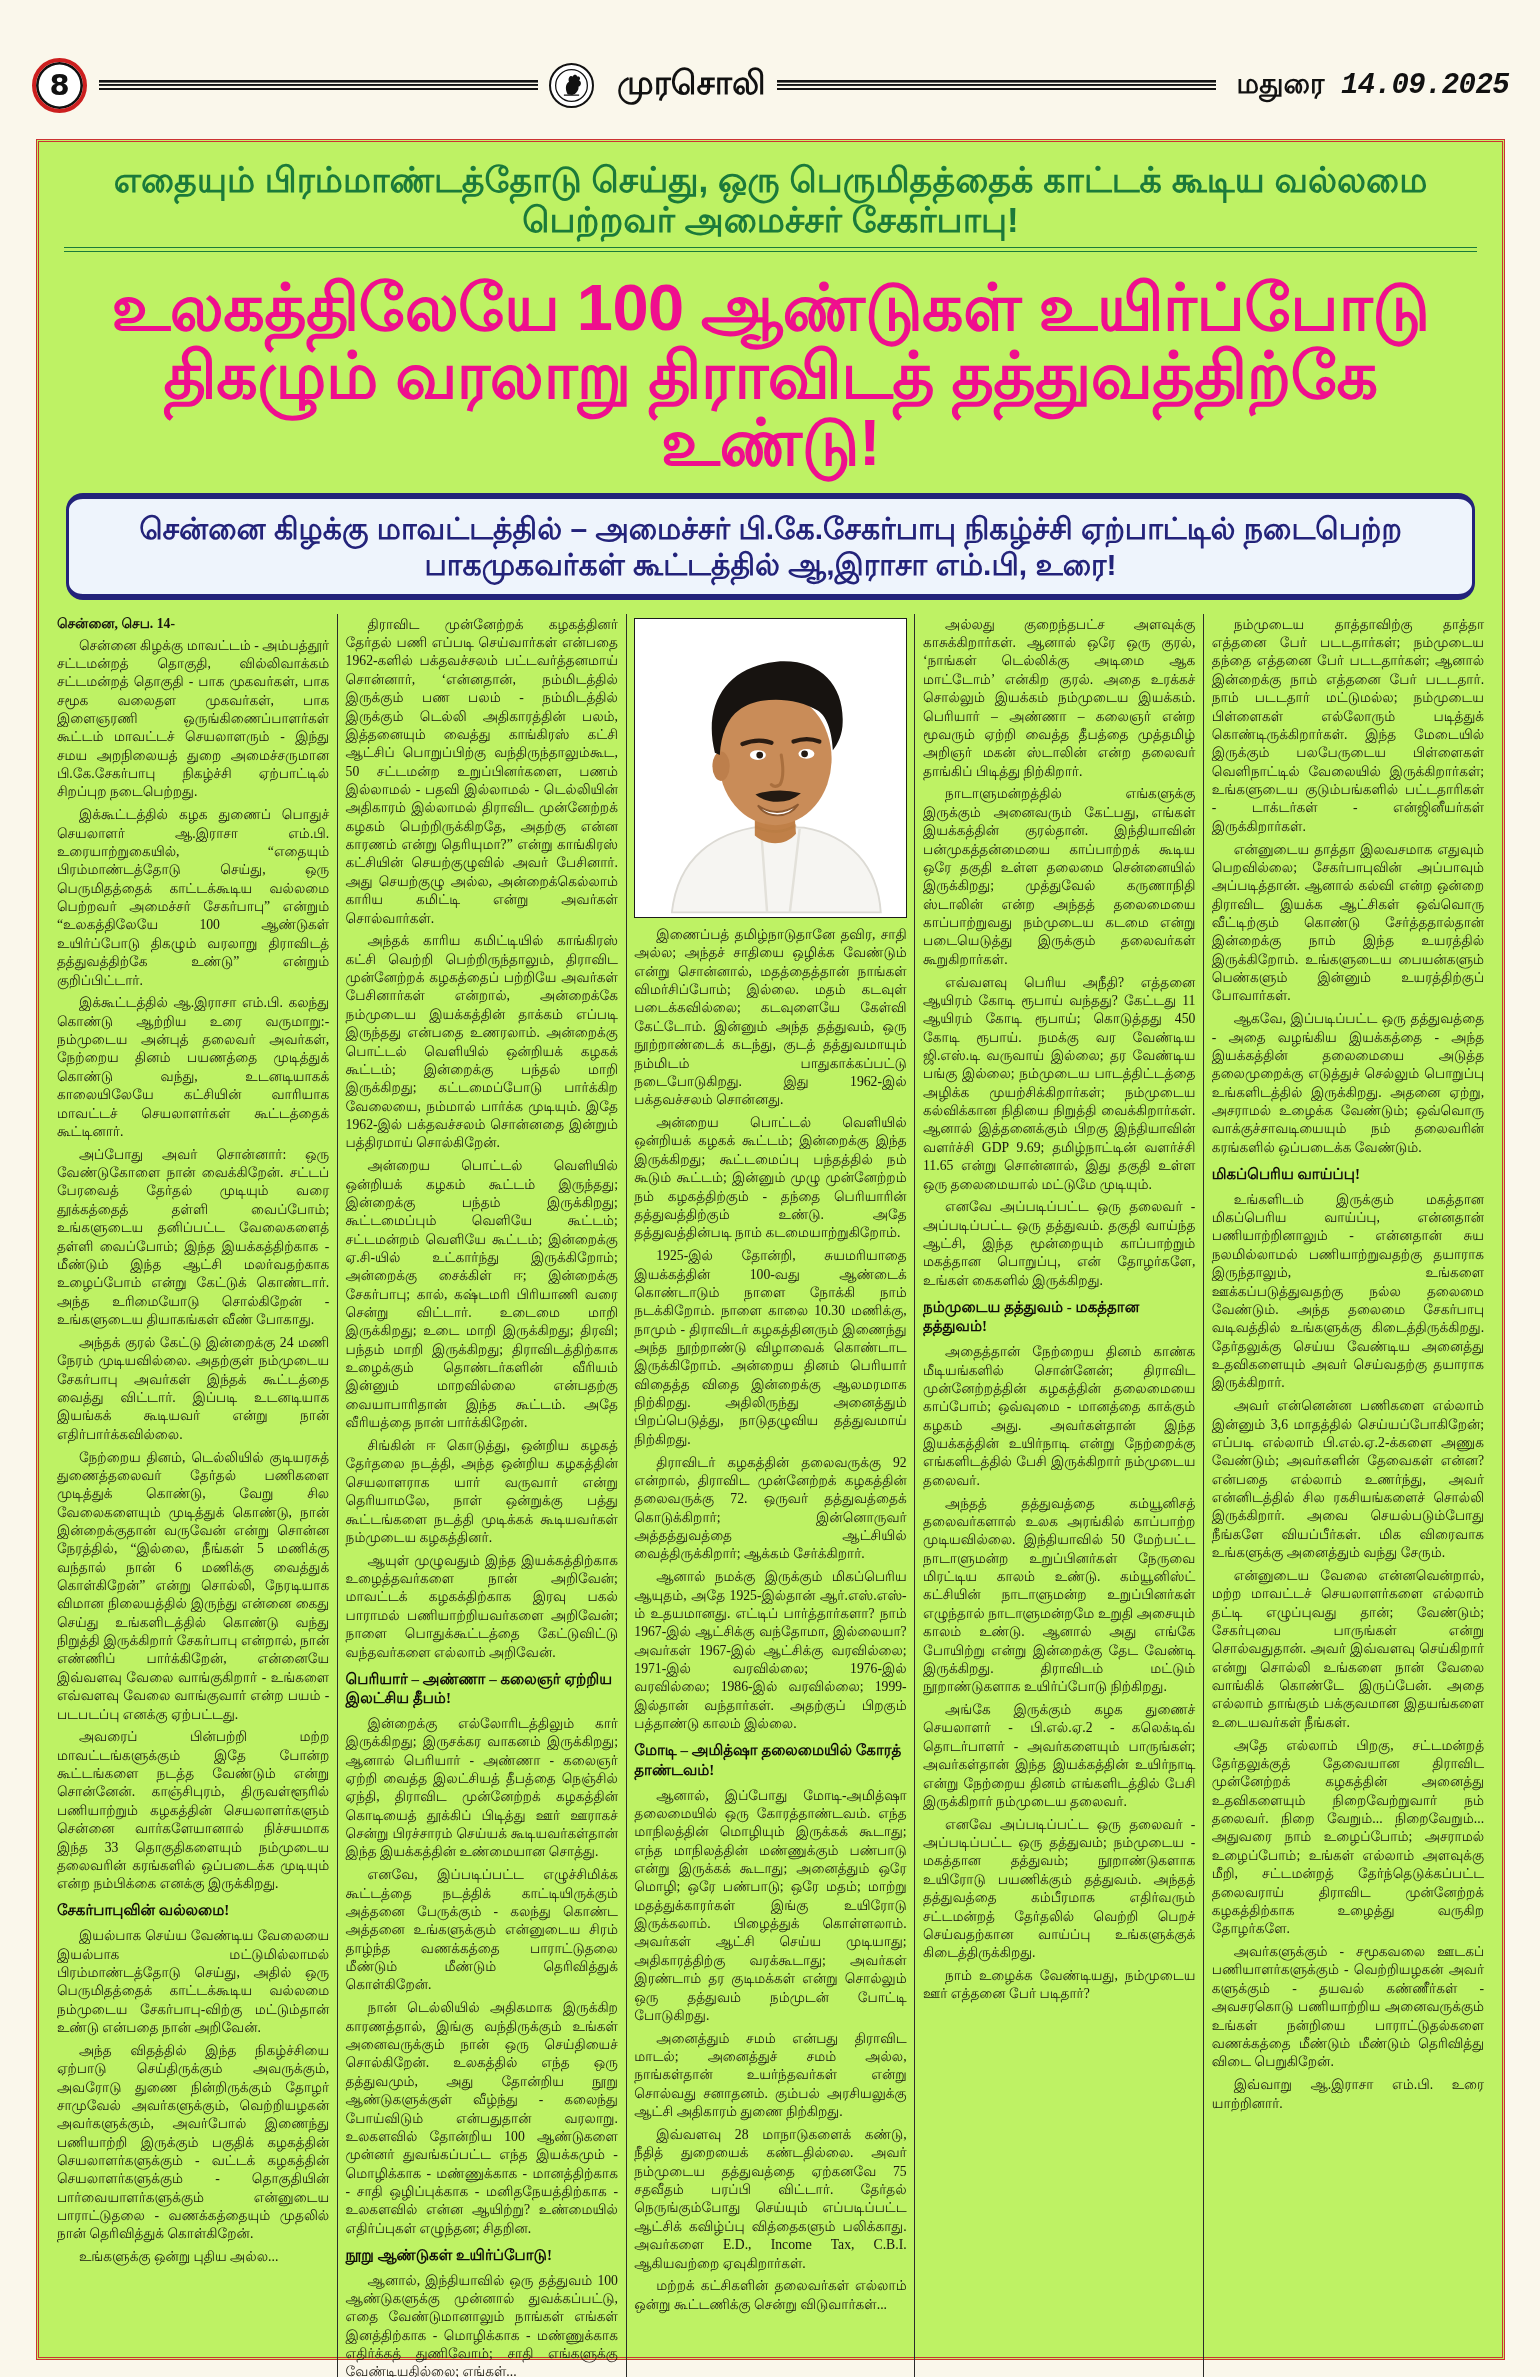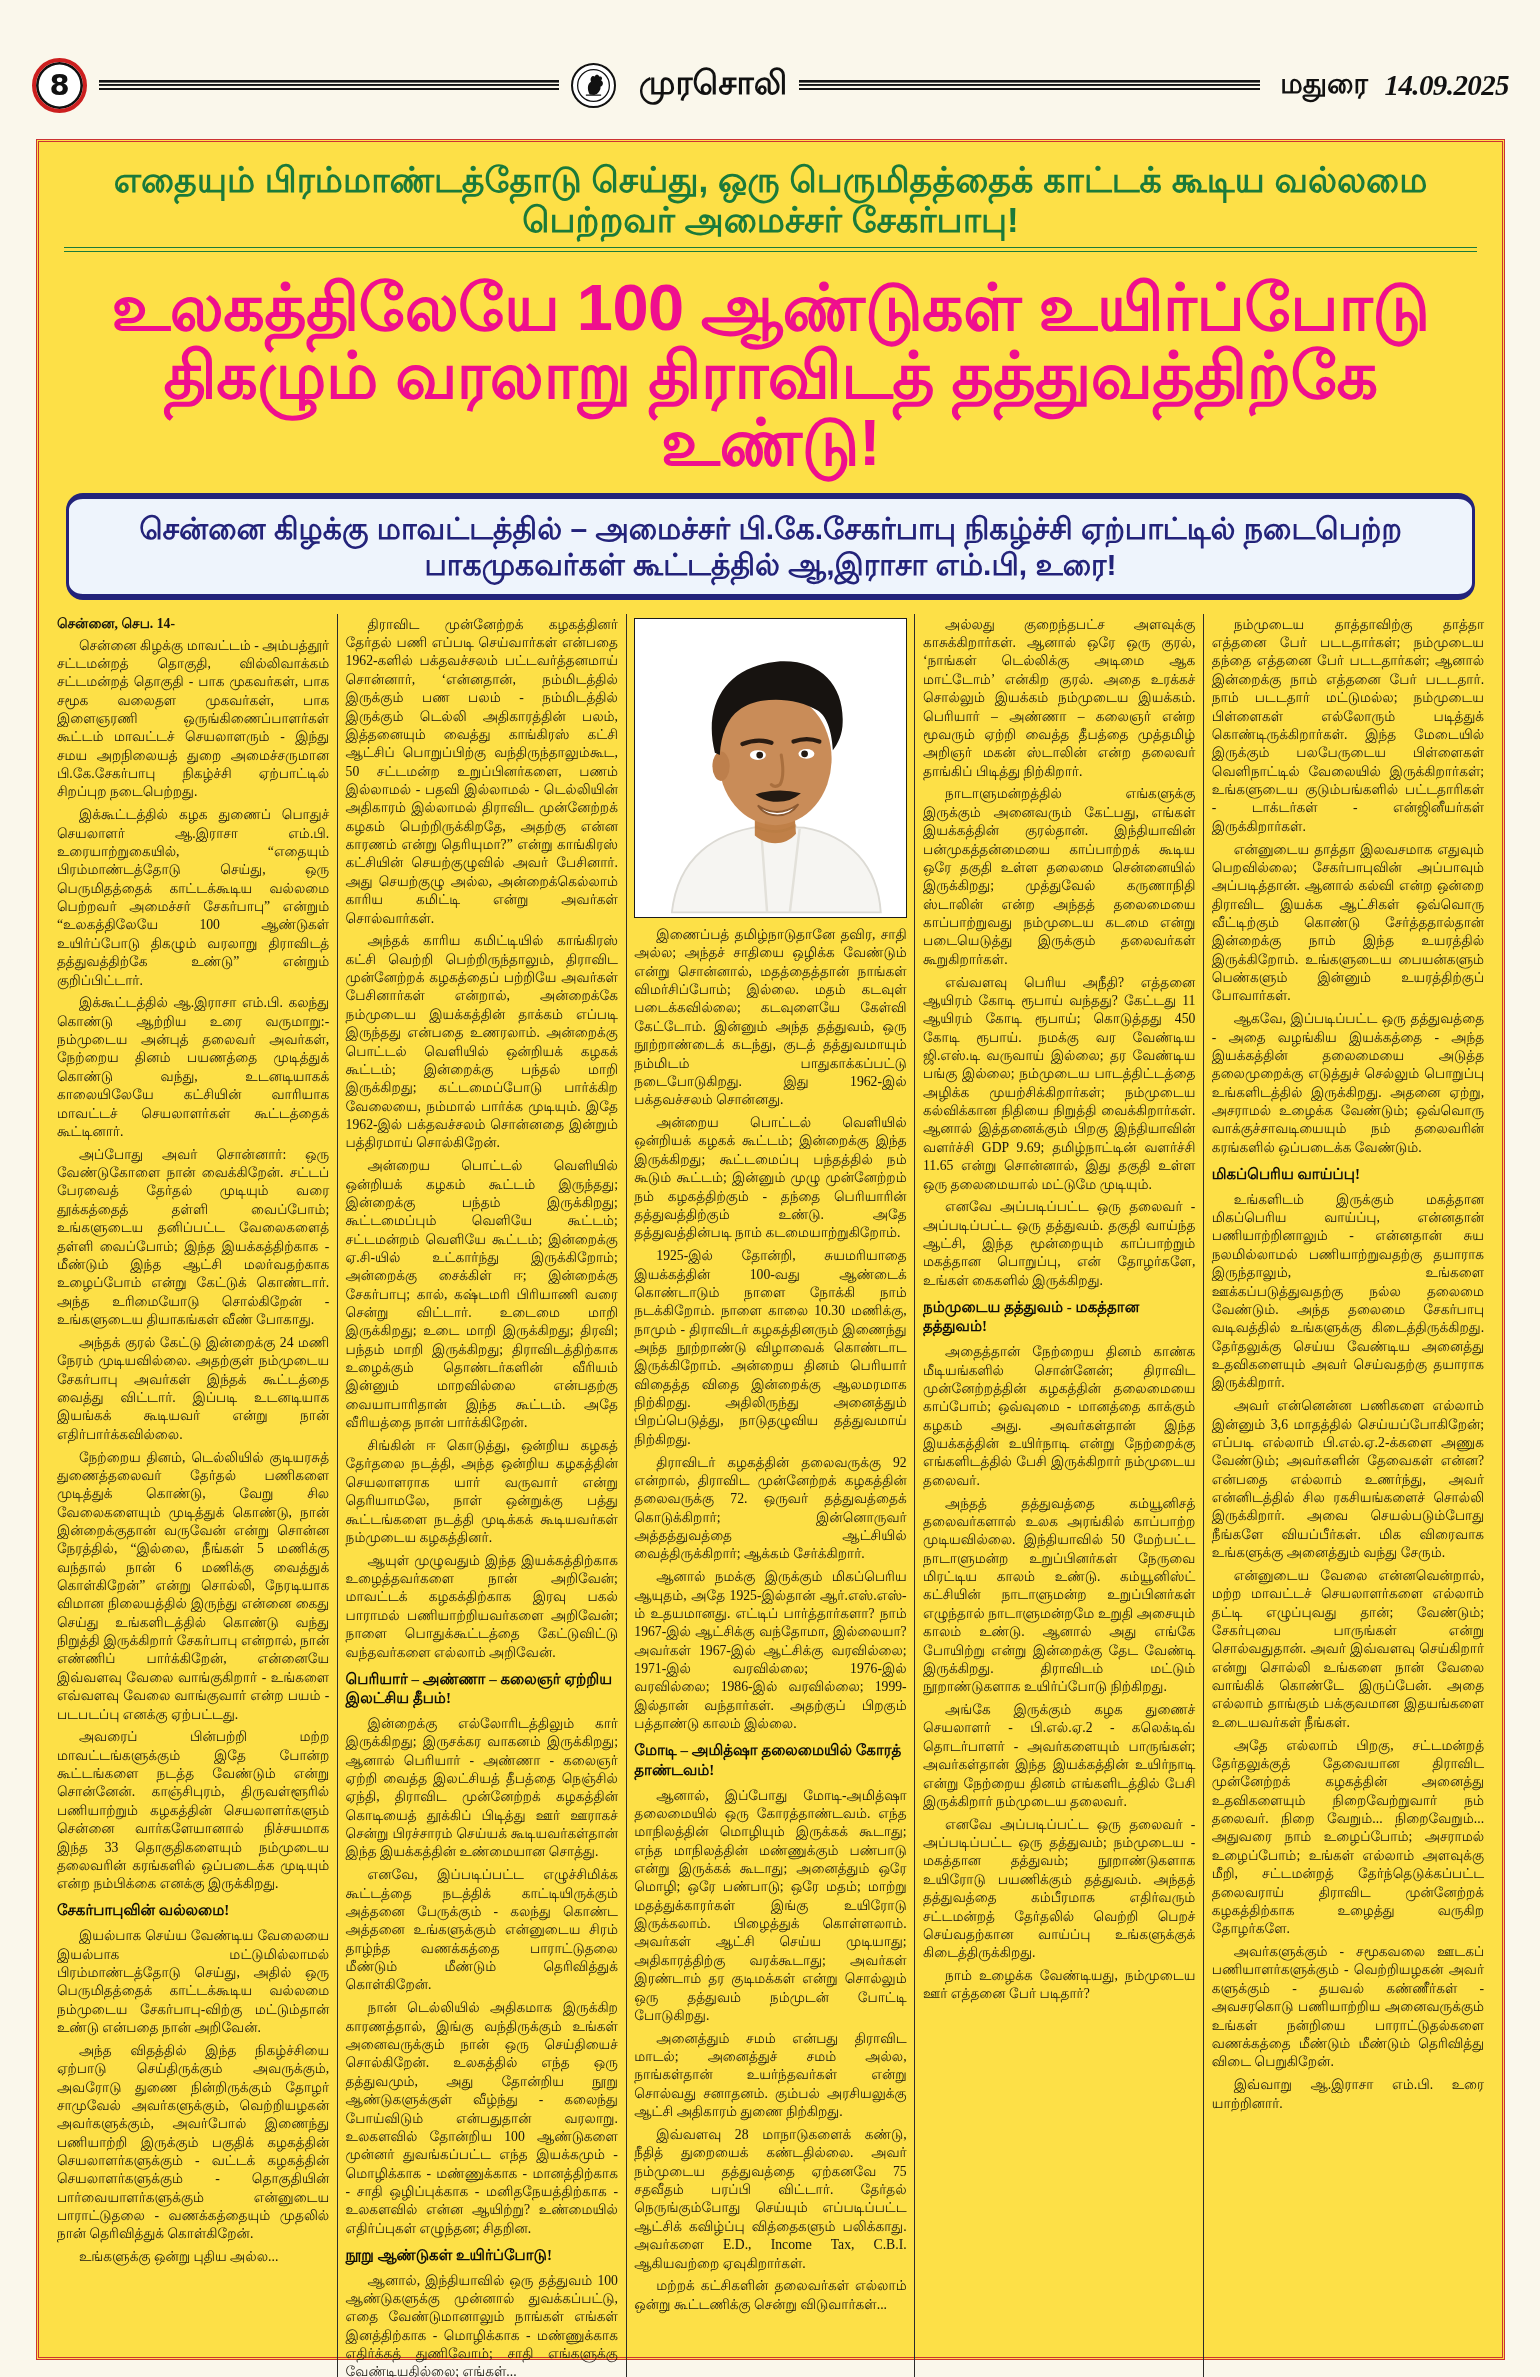--- a/index.html
+++ b/index.html
@@ -13,24 +13,24 @@
   .rule{flex:1 1 auto;height:10.2px;margin:0 11.5px;
         background:linear-gradient(#111,#111) 0 0/100% 2.6px no-repeat,
                    linear-gradient(#111,#111) 0 50%/100% 1.9px no-repeat,
                    linear-gradient(#111,#111) 0 100%/100% 2.6px no-repeat;}
   .masthead{display:flex;align-items:center;gap:23px;flex:0 0 auto;}
   .mh-logo{width:41px;height:41px;border-radius:50%;border:2.6px solid #111;background:#fff;
            display:flex;align-items:center;justify-content:center;overflow:hidden;}
   .mh-name{font-size:33px;font-weight:bold;color:#111;}
   .city{font-size:28px;font-weight:bold;color:#111;margin:0 16.6px 0 9px;flex:0 0 auto;}
   .date{font-size:29px;font-weight:bold;color:#111;font-style:italic;flex:0 0 auto;
-        font-family:Liberation Serif, serif;letter-spacing:-0.6px;}
+        font-family:Liberation Mono, monospace;letter-spacing:-0.6px;}
   
   .frame{position:absolute;left:36px;right:36px;top:139px;bottom:16.6px;
-         border:3.2px double #cc3333;background:#fde047;padding:9px 10.2px 6.4px;box-sizing:border-box;}
+         border:3.2px double #cc3333;background:#bef264;padding:9px 10.2px 6.4px;box-sizing:border-box;}
   .kicker{color:#1b7a3a;font-weight:bold;font-size:35px;text-align:center;line-height:1.15;margin:9px 3.8px 0;}
   .kicker-underline{height:3.2px;border-top:1.9px solid #1b7a3a;border-bottom:1.3px solid #1b7a3a;margin:6.4px auto 0;width:98%;}
   .mainhead{color:#ef0f8e;font-weight:800;font-size:65px;line-height:1.04;text-align:center;
             margin:22px 2.6px 16.6px;letter-spacing:-0.6px;}
   .subbox{margin:3.8px 16.6px 14px;border:3.2px solid #23237a;border-top-width:6.4px;border-bottom-width:6.4px;
           border-radius:17px;background:#eef4fc;color:#23237a;font-weight:bold;font-size:30px;
           text-align:center;line-height:1.2;padding:11.5px 22px;}
   
   .cols{display:flex;align-items:stretch;height:1879px;overflow:hidden;}
   .col{flex:1 1 0;padding:1.3px 7.7px 0;overflow:hidden;}

